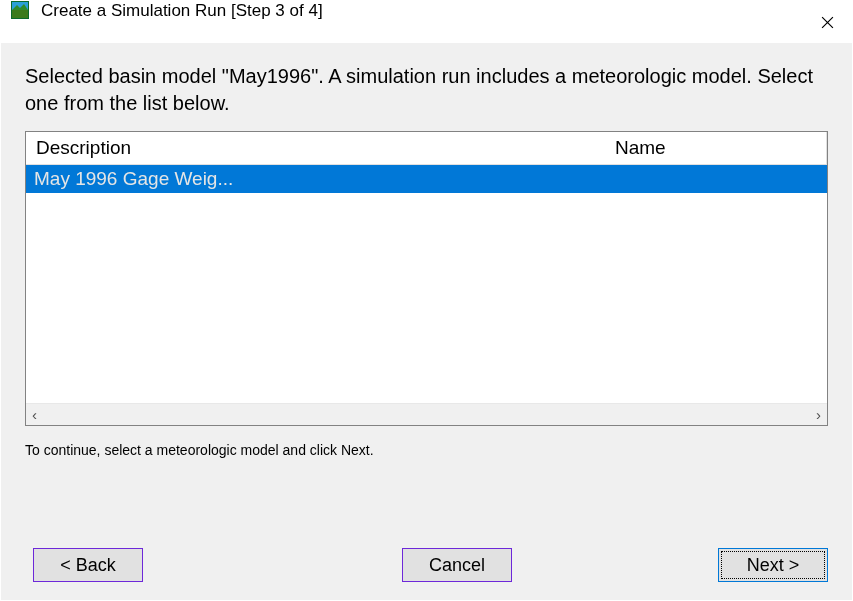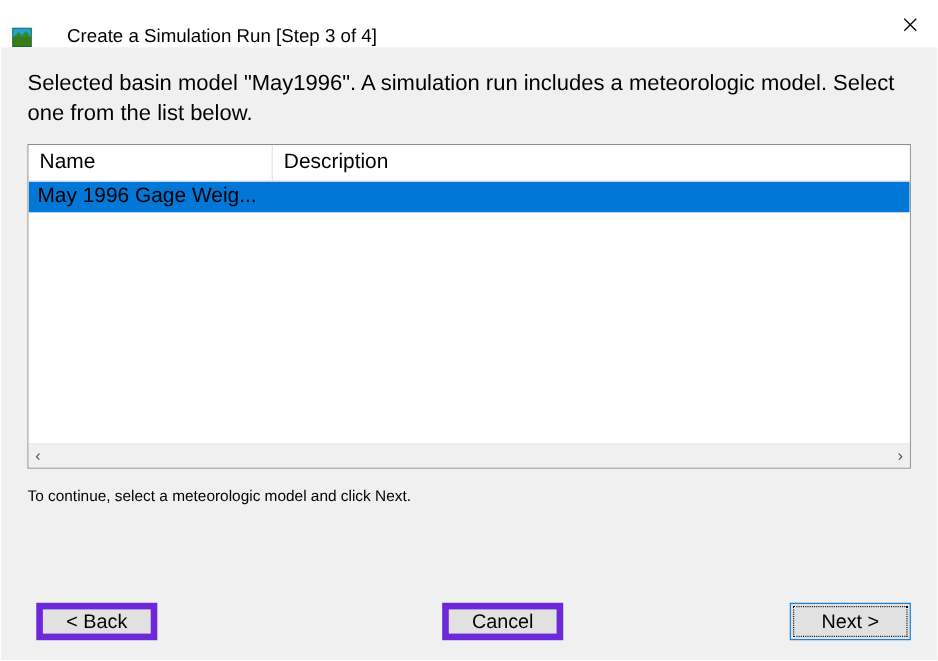--- a/index.html
+++ b/index.html
@@ -14,26 +14,25 @@
   .window {
     width: 853px; height: 601px;
     border: 1px solid #ffffff;
     background: #ffffff;
     display: flex;
     flex-direction: column;
   }
   .titlebar {
     height: 42px;
     display: flex;
-    align-items: flex-end;
+    align-items: flex-start;
     padding: 0 0 0 10px;
     background: #ffffff;
     font-size: 17px;
     color: #000;
-    gap: 20px;
   }
   .titlebar .appicon {
     width: 18px; height: 18px;
     margin-right: 12px;
     display: inline-block;
   }
   .titlebar .title { flex: 1; }
   .titlebar .close {
     width: 50px; height: 42px;
     display: flex; align-items: center; justify-content: center;
@@ -78,21 +77,21 @@
   .tbody {
     flex: 1;
     overflow: hidden;
     background: #fff;
   }
   .trow {
     display: flex;
     height: 28px;
     align-items: center;
   }
-  .trow.selected { background: #0178d7; color: #000000; }
+  .trow.selected { background: #0178d7; color: #e5e5e5; }
   .trow .td { padding: 2px 8px; font-size: 19px; white-space: nowrap; overflow: hidden; text-overflow: ellipsis; }
   .trow .td.name { width: 222px; }
   .trow .td.desc { flex: 1; }
   .hscroll {
     height: 22px;
     border-top: 1px solid #e8e8e8;
     background: #f0f0f0;
     display: flex;
     align-items: center;
     justify-content: space-between;
@@ -108,21 +107,21 @@
   }
   .buttons {
     margin-top: auto;
     padding-top: 30px;
     display: flex;
     align-items: center;
   }
   .btn {
     width: 110px; height: 34px;
     background: #e1e1e1;
-    border: 6px solid #6d28d9;
+    border: 1px solid #6d28d9;
     font-size: 18px;
     font-family: inherit;
     color: #000;
     cursor: default;
     display: flex; align-items: center; justify-content: center;
   }
   .btn.back { margin-left: 8px; }
   .btn.next {
     margin-left: 168px;
     border: 1px solid #0078d7;
@@ -150,22 +149,22 @@
           <path d="M1 1 L11 11 M11 1 L1 11" stroke="#000" stroke-width="1.1" fill="none"></path>
         </svg>
     </span>
   </div>
 
   <div class="content">
     <div class="instruction">Selected basin model "May1996". A simulation run includes a meteorologic model. Select one from the list below.</div>
 
     <div class="tablewrap">
       <div class="thead">
+        <div class="th desc">Description</div>
         <div class="th name">Name</div>
-        <div class="th desc">Description</div>
       </div>
       <div class="tbody">
         <div class="trow selected">
           <div class="td name">May 1996 Gage Weig...</div>
           <div class="td desc"></div>
         </div>
       </div>
       <div class="hscroll">
         <span class="arrow">‹</span>
         <span class="arrow">›</span>

